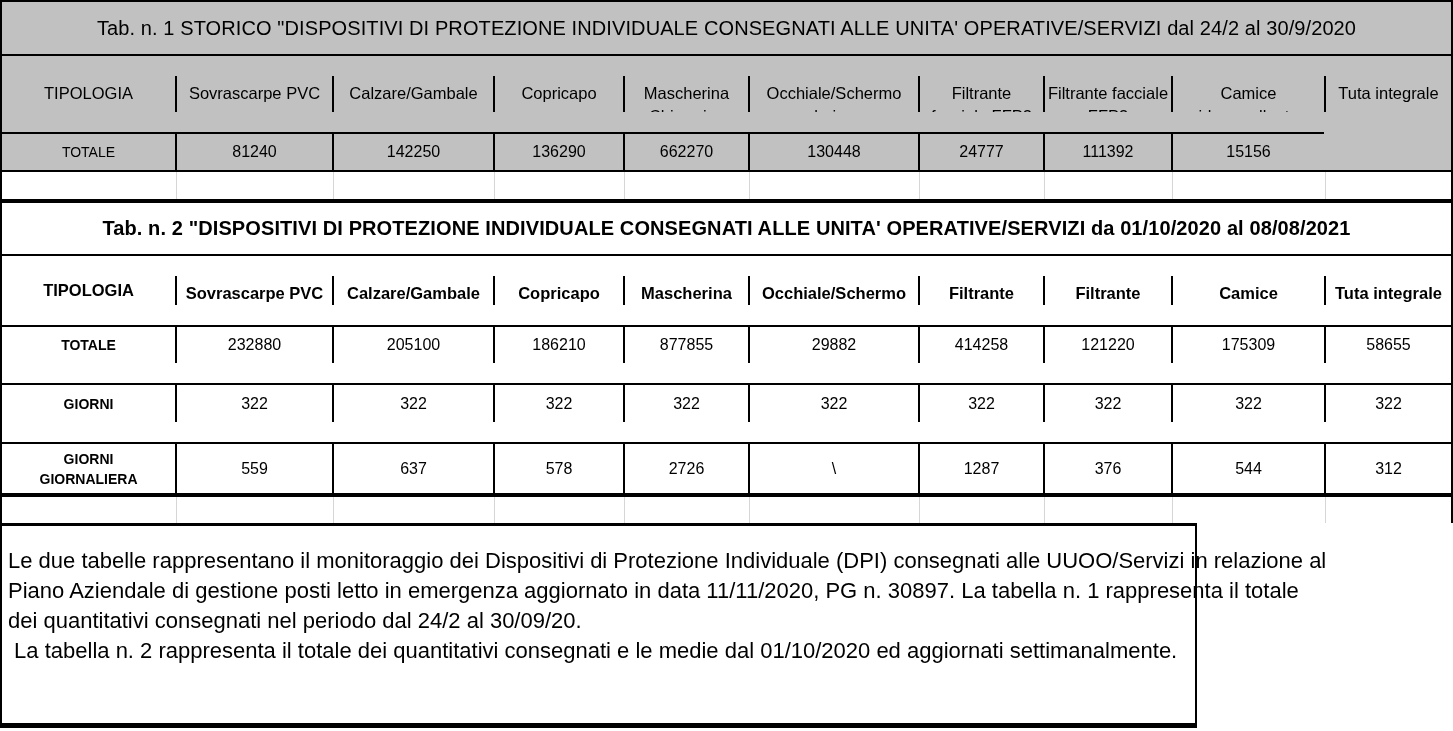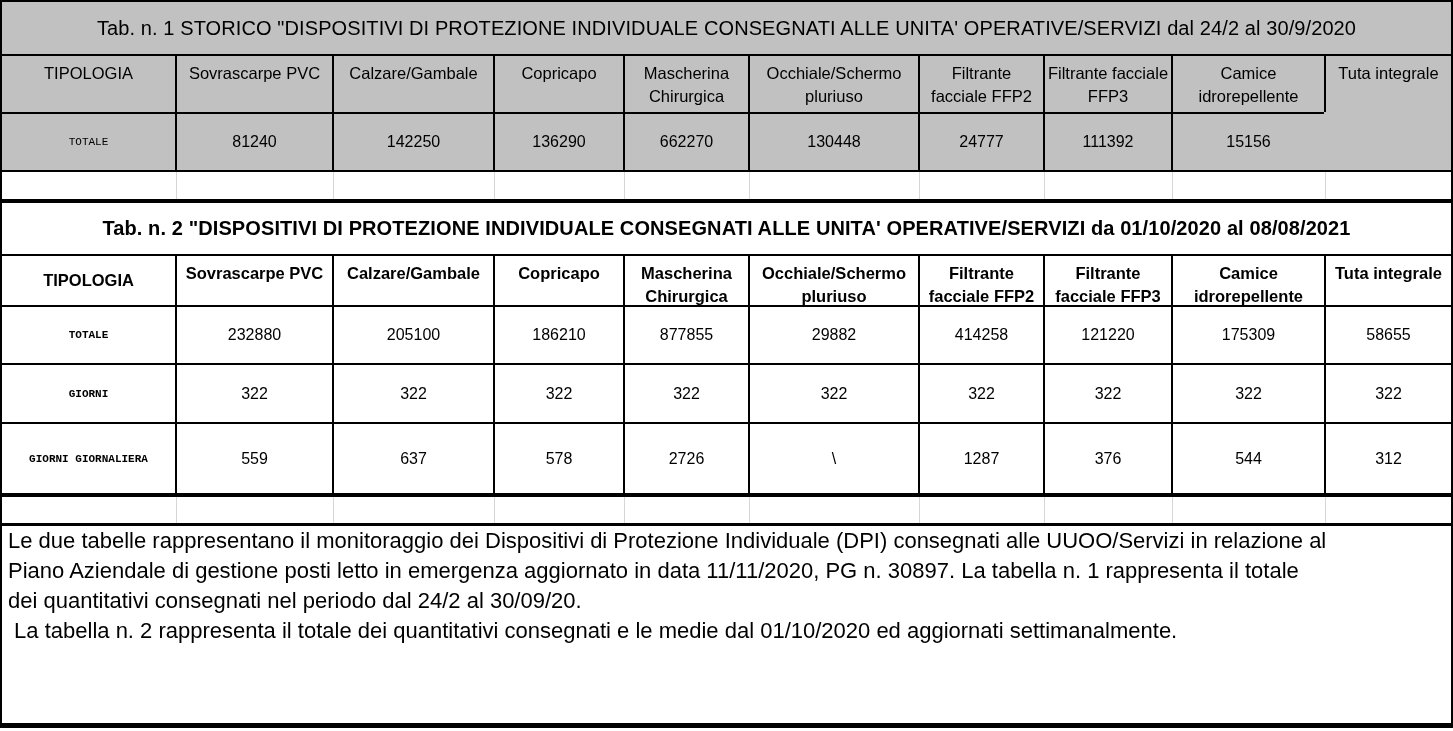--- a/index.html
+++ b/index.html
@@ -20,41 +20,41 @@
 
   .titlerow{height:54px;border-bottom:2px solid var(--border);
             display:flex;align-items:center;justify-content:center;
             font-size:20px;letter-spacing:0.1px;}
   #table2-panel .titlerow{height:53px;font-weight:bold;}
 
   .grid{display:grid;width:100%;}
 
   .cell{border-left:2px solid var(--border);border-top:2px solid var(--border);
         display:flex;align-items:center;justify-content:center;
-        text-align:center;overflow:hidden;}
+        text-align:center;overflow:hidden;margin-top:20px;}
   .cell.c0{border-left:none;}
   .cell.r0{border-top:none;}
   .hcell{align-items:flex-start;padding:6px 2px 0 2px;
          font-size:16.5px;line-height:23px;}
   .hcell.vcenter{align-items:center;padding-top:0;}
-  .lcell{font-size:11px;line-height:20px;padding:0 14px;font-family:Liberation Mono, monospace;}
+  .lcell{font-size:14px;line-height:20px;padding:0 14px;}
   .vcell{font-size:16px;}
   .bold{font-weight:bold;}
 
   .spacer{position:absolute;left:0;width:1453px;background:#ffffff;
           border-left:2px solid var(--border);border-right:2px solid var(--border);
           overflow:hidden;}
   #spacer-1{top:172px;height:27px;}
   #spacer-2{top:497px;height:26px;}
   .vline{position:absolute;top:0;bottom:0;width:1px;background:var(--spacerline);}
 
-  #note-panel{position:absolute;left:0;top:523px;width:1453px;height:205px;
+  #note-panel{position:absolute;left:0;top:523px;width:1197px;height:205px;
               background:#ffffff;border:2px solid var(--border);
               border-top-width:3px;border-bottom-width:5px;
-              padding:0 6px;}
+              padding:20px 6px;}
   .noteline{font-size:22px;line-height:30px;white-space:pre;margin:0;}
 </style>
 </head>
 <body>
 
 <div class="sheet">
 
   <section class="panel" id="table1-panel">
     <div class="titlerow">Tab. n. 1 STORICO "DISPOSITIVI DI PROTEZIONE INDIVIDUALE CONSEGNATI ALLE UNITA' OPERATIVE/SERVIZI dal 24/2 al 30/9/2020</div>
     <div class="grid" id="t1grid" style="grid-template-columns: 173px 157px 161px 130px 125px 170px 125px 128px 153px auto; grid-template-rows: 56px 58px;">

